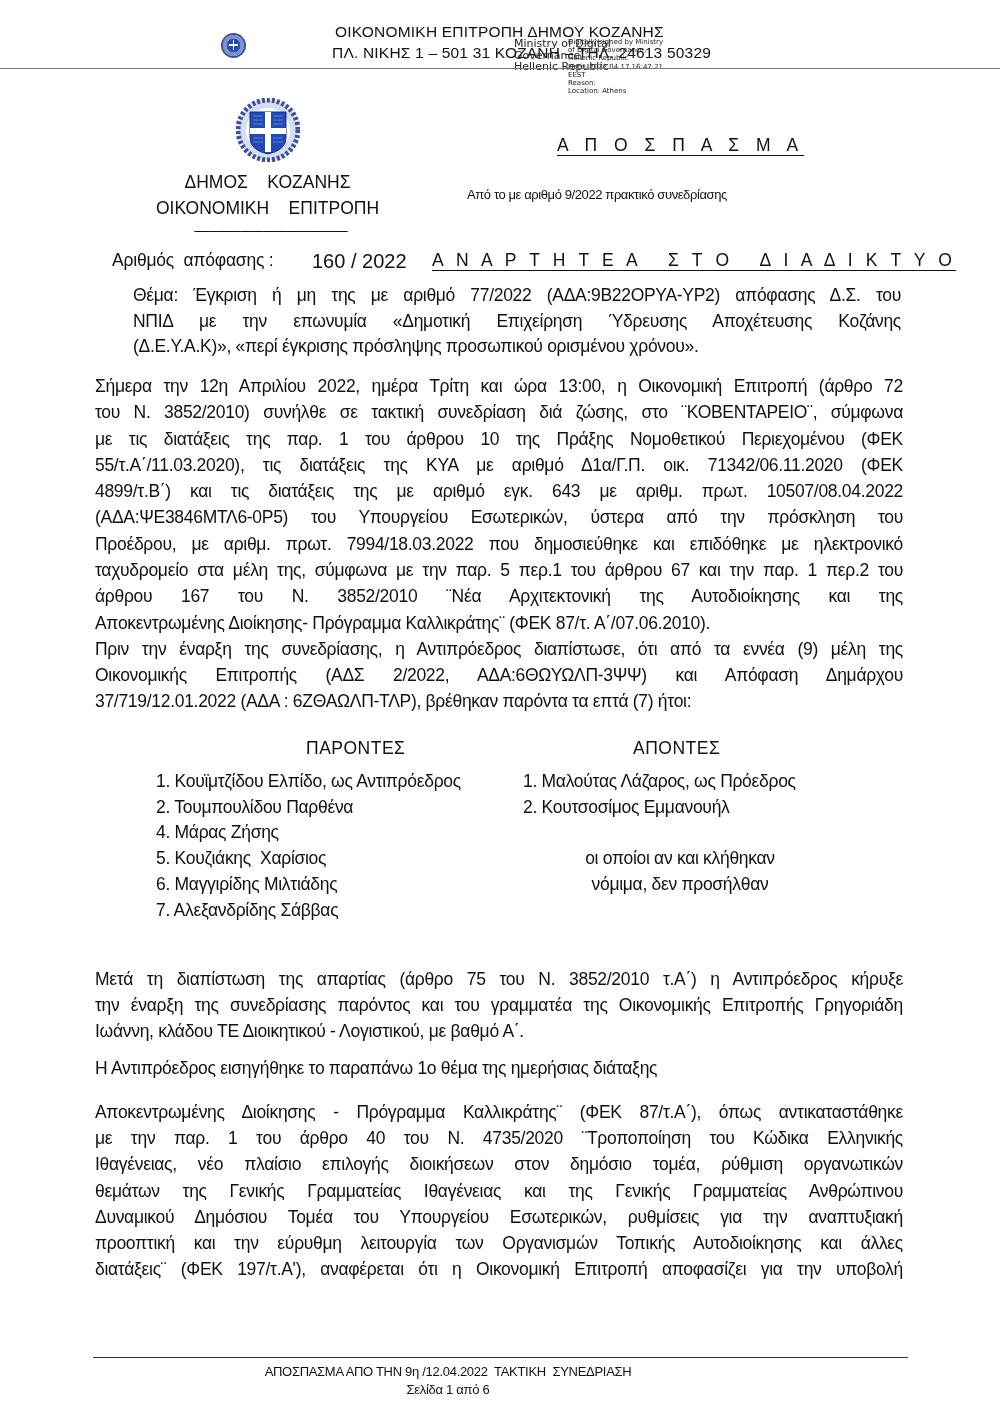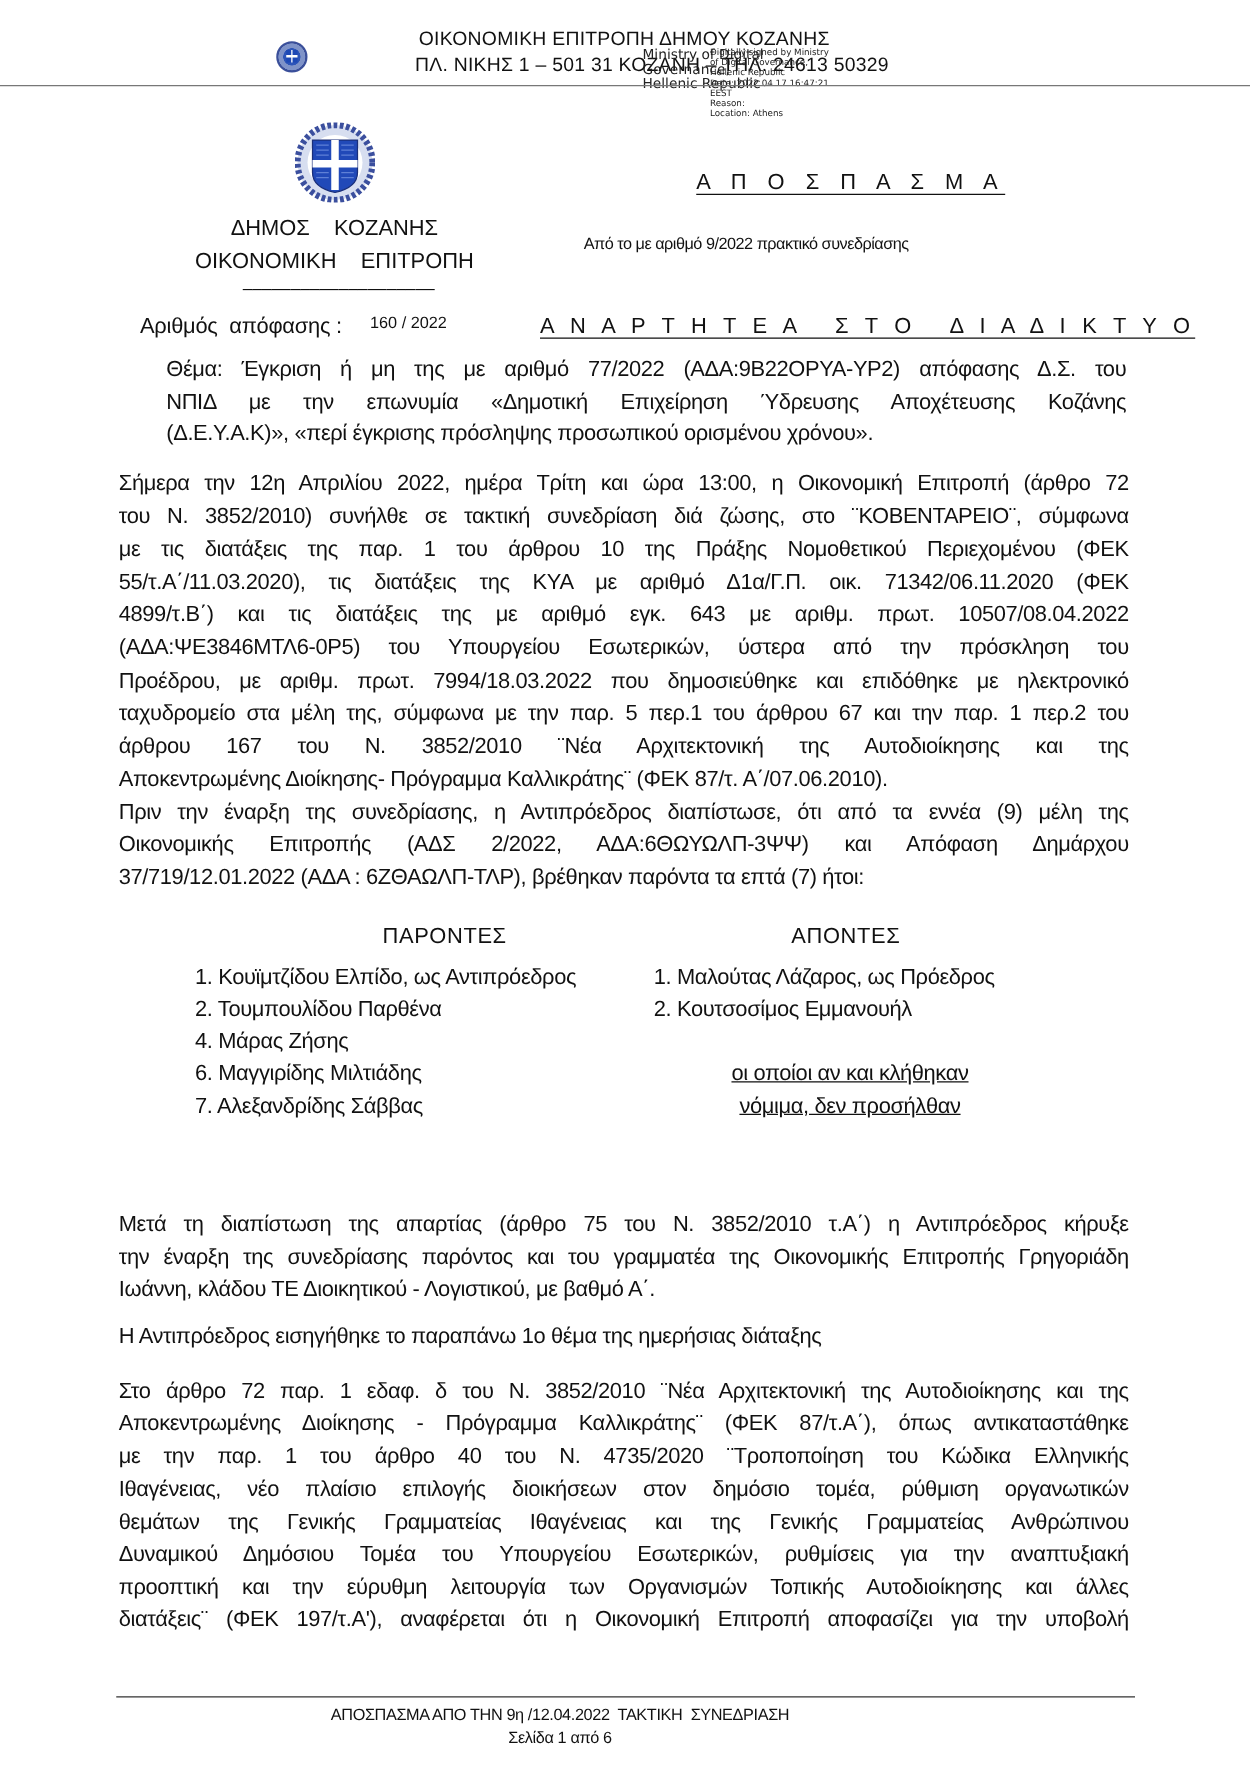--- a/index.html
+++ b/index.html
@@ -65,21 +65,21 @@
 </div>
 
 <div class="abs center" style="left:130px; top:172px; width:275px; font-size:17.5px; white-space:pre;">ΔΗΜΟΣ    ΚΟΖΑΝΗΣ</div>
 <div class="abs center" style="left:125px; top:198px; width:285px; font-size:17.5px; white-space:pre;">ΟΙΚΟΝΟΜΙΚΗ    ΕΠΙΤΡΟΠΗ</div>
 <div class="abs center" style="left:120px; top:222px; width:300px; font-size:14px; letter-spacing:-2px; white-space:pre;">– – – – – – – – – – – – – – – – – – – –</div>
 
 <div class="abs underline" style="left:557px; top:135px; font-size:17.5px; letter-spacing:6px; white-space:pre;">Α Π Ο Σ Π Α Σ Μ Α</div>
 <div class="abs" style="left:467px; top:187px; font-size:13px; white-space:nowrap; letter-spacing:-0.4px;">Από το με αριθμό 9/2022 πρακτικό συνεδρίασης</div>
 
 <div class="abs" style="left:112px; top:250px; font-size:17.5px; white-space:pre; letter-spacing:-0.2px;">Αριθμός  απόφασης :</div>
-<div class="abs" style="left:296px; top:250px; font-size:13px; white-space:pre;">160 / 2022</div>
+<div class="abs" style="left:312px; top:250px; font-size:20px; white-space:pre;">160 / 2022</div>
 <div class="abs underline" style="left:432px; top:250px; font-size:17.5px; letter-spacing:4.2px; white-space:pre;">Α Ν Α Ρ Τ Η Τ Ε Α   Σ Τ Ο   Δ Ι Α Δ Ι Κ Τ Υ Ο</div>
 
 <div class="body-text" style="left:133px; width:768px; top:283px; line-height:25.5px;">
   <span class="ln" style="display: block;">Θέμα:  Έγκριση ή μη της με αριθμό 77/2022 (ΑΔΑ:9Β22ΟΡΥΑ-ΥΡ2) απόφασης Δ.Σ. του</span>
   <span class="ln" style="display: block;">ΝΠΙΔ  με  την  επωνυμία  «Δημοτική  Επιχείρηση  Ύδρευσης  Αποχέτευσης  Κοζάνης</span>
   <span class="ln last" style="display: block;">(Δ.Ε.Υ.Α.Κ)», «περί έγκρισης πρόσληψης προσωπικού ορισμένου χρόνου».</span>
 </div>
 
 <div class="body-text" style="top:373px; line-height:26.3px;">
   <span class="ln" style="display: block;">Σήμερα την 12η Απριλίου 2022, ημέρα Τρίτη και ώρα 13:00, η Οικονομική Επιτροπή (άρθρο 72</span>
@@ -100,46 +100,46 @@
   <span class="ln last" style="display: block;">37/719/12.01.2022 (ΑΔΑ : 6ΖΘΑΩΛΠ-ΤΛΡ), βρέθηκαν παρόντα τα επτά (7) ήτοι:</span>
 </div>
 
 <div class="col" style="left:282px; top:736px; letter-spacing:0.5px;margin-left:24px;">ΠΑΡΟΝΤΕΣ</div>
 <div class="col" style="left:633px; top:736px; letter-spacing:0.5px;">ΑΠΟΝΤΕΣ</div>
 
 <div class="col" style="left:156px; top:769px;">
   <div>1. Κουϊμτζίδου Ελπίδο, ως Αντιπρόεδρος</div>
   <div>2. Τουμπουλίδου Παρθένα</div>
   <div>4. Μάρας Ζήσης</div>
+  <div style="white-space:pre;">5. Κουζιάκης  Χαρίσιος</div>
   <div>6. Μαγγιρίδης Μιλτιάδης</div>
   <div>7. Αλεξανδρίδης Σάββας</div>
 </div>
 
 <div class="col" style="left:523px; top:769px;">
   <div>1. Μαλούτας Λάζαρος, ως Πρόεδρος</div>
   <div>2. Κουτσοσίμος Εμμανουήλ</div>
 </div>
 
-<div class="col center" style="left:540px; top:846px; width:280px;text-decoration:underline;">
+<div class="col center" style="left:540px; top:846px; width:280px;">
   <div>οι οποίοι αν και κλήθηκαν</div>
   <div>νόμιμα, δεν προσήλθαν</div>
 </div>
 
 <div class="body-text" style="top:966px; line-height:26px;">
   <span class="ln" style="display: block;">Μετά τη διαπίστωση της απαρτίας (άρθρο 75 του Ν. 3852/2010 τ.Α΄) η Αντιπρόεδρος κήρυξε</span>
   <span class="ln" style="display: block;">την έναρξη της συνεδρίασης παρόντος και του γραμματέα της Οικονομικής Επιτροπής Γρηγοριάδη</span>
   <span class="ln last" style="display: block;">Ιωάννη, κλάδου ΤΕ Διοικητικού - Λογιστικού, με βαθμό Α΄.</span>
 </div>
 
 <div class="body-text" style="top:1055px;">
   <span class="ln last" style="display: block;">Η Αντιπρόεδρος εισηγήθηκε το παραπάνω 1ο θέμα της ημερήσιας διάταξης</span>
 </div>
 
 <div class="body-text" style="top:1099px; line-height:26.2px;">
-  <span class="ln" style="display: block;">Στο άρθρο 72 παρ. 1 εδαφ. δ του Ν. 3852/2010 ¨Νέα Αρχιτεκτονική της Αυτοδιοίκησης και της</span>
   <span class="ln" style="display: block;">Αποκεντρωμένης Διοίκησης - Πρόγραμμα Καλλικράτης¨ (ΦΕΚ 87/τ.Α΄), όπως αντικαταστάθηκε</span>
   <span class="ln" style="display: block;">με την παρ. 1 του άρθρο 40 του Ν. 4735/2020 ¨Τροποποίηση του Κώδικα Ελληνικής</span>
   <span class="ln" style="display: block;">Ιθαγένειας, νέο πλαίσιο επιλογής διοικήσεων στον δημόσιο τομέα, ρύθμιση οργανωτικών</span>
   <span class="ln" style="display: block;">θεμάτων της  Γενικής Γραμματείας Ιθαγένειας και της Γενικής Γραμματείας Ανθρώπινου</span>
   <span class="ln" style="display: block;">Δυναμικού Δημόσιου Τομέα του Υπουργείου Εσωτερικών, ρυθμίσεις για την αναπτυξιακή</span>
   <span class="ln" style="display: block;">προοπτική και την εύρυθμη λειτουργία των Οργανισμών Τοπικής Αυτοδιοίκησης και άλλες</span>
   <span class="ln" style="display: block;">διατάξεις¨ (ΦΕΚ 197/τ.Α'), αναφέρεται ότι η  Οικονομική Επιτροπή αποφασίζει για την υποβολή</span>
 </div>
 
 <div class="rule" style="left:93px; top:1357px; width:815px; background:#333;"></div>

